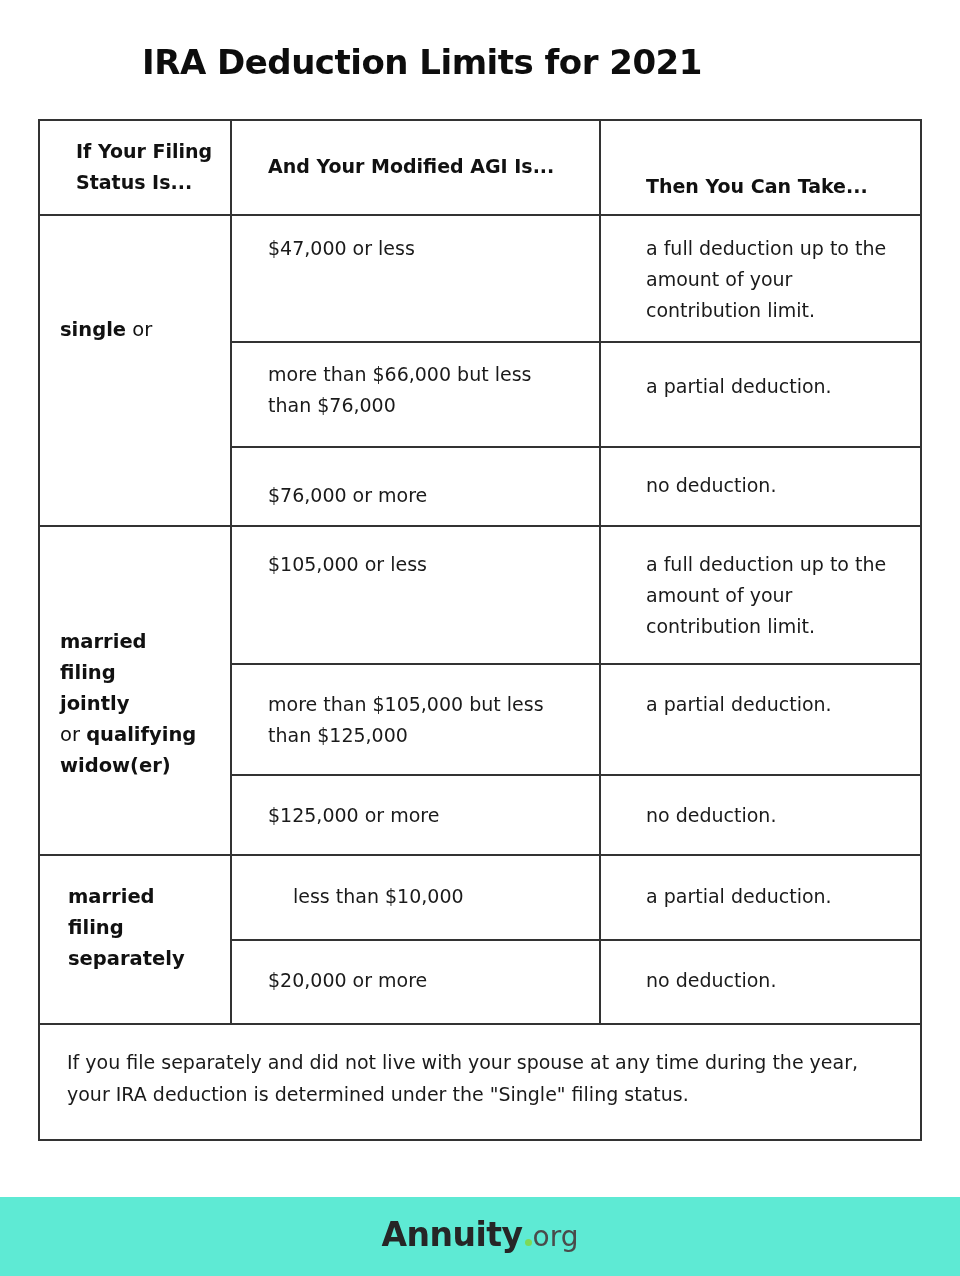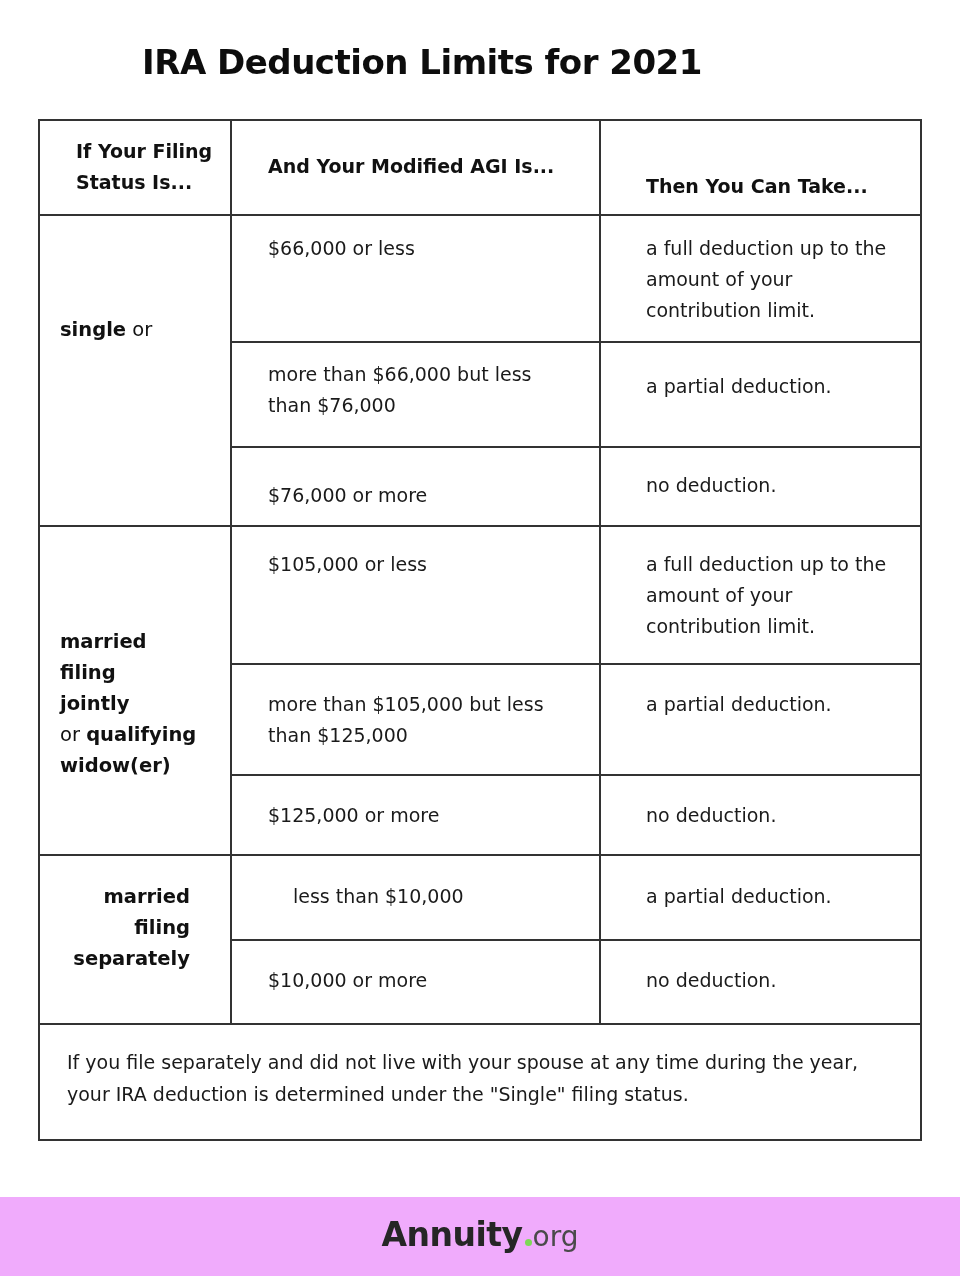--- a/index.html
+++ b/index.html
@@ -16,21 +16,21 @@
     .vline { position: absolute; width: 2px; background: #333333; }
 
     .cell { position: absolute; font-size: 19px; line-height: 31px; color: #1a1a1a; }
     .hdr { font-weight: bold; font-size: 19px; line-height: 31px; color: #111; }
     .status { font-size: 19.5px; line-height: 31px; color: #111; }
     .status b { font-weight: bold; }
     .status .plain { font-weight: normal; }
 
     .note { position: absolute; left: 67px; top: 1046px; width: 820px; font-size: 19px; line-height: 32px; color: #1a1a1a; }
 
-    .footer { position: absolute; left: 0; top: 1197px; width: 960px; height: 79px; background: #f0abfc; }
+    .footer { position: absolute; left: 0; top: 1197px; width: 960px; height: 79px; background: #5eead4; }
     .logo { position: absolute; left: 0; top: 18px; width: 960px; text-align: center; font-size: 33px; color: #262626; }
     .logo .brand { font-weight: bold; letter-spacing: -0.5px; }
     .logo .dot { display: inline-block; width: 7px; height: 7px; border-radius: 50%; margin: 0 1px 0 2px; vertical-align: baseline; }
     .logo .tld { font-weight: normal; font-size: 28px; color: #4a4a4a; }
   </style>
 </head>
 <body>
 
 <div class="title">IRA Deduction Limits for 2021</div>
 
@@ -50,44 +50,44 @@
   <div class="vline" style="left:230px; top:119px; height:906px;"></div>
   <div class="vline" style="left:599px; top:119px; height:906px;"></div>
 
   <div class="cell hdr" style="left:76px; top:136px; width:150px;">If Your Filing Status Is...</div>
   <div class="cell hdr" style="left:268px; top:151px; width:320px;">And Your Modified AGI Is...</div>
   <div class="cell hdr" style="left:646px; top:151px; width:260px;margin-top:20px;">Then You Can Take...</div>
 
   <div class="cell status" style="left:60px; top:314px; width:160px;">
     <b>single</b><span class="plain"> or</span><br>
   </div>
-  <div class="cell" style="left:268px; top:233px; width:310px;">$66,000 or less</div>
+  <div class="cell" style="left:268px; top:233px; width:310px;">$47,000 or less</div>
   <div class="cell" style="left:646px; top:233px; width:250px;">a full deduction up to the amount of your contribution limit.</div>
   <div class="cell" style="left:268px; top:359px; width:310px;">more than $66,000 but less than $76,000</div>
   <div class="cell" style="left:646px; top:371px; width:250px;">a partial deduction.</div>
   <div class="cell" style="left:268px; top:480px; width:310px;">$76,000 or more</div>
   <div class="cell" style="left:646px; top:470px; width:250px;">no deduction.</div>
 
   <div class="cell status" style="left:60px; top:626px; width:160px;">
     <b style="display:inline-block; width:130px;">married filing jointly</b><br>
     <span class="plain">or</span> <b>qualifying widow(er)</b>
   </div>
   <div class="cell" style="left:268px; top:549px; width:310px;">$105,000 or less</div>
   <div class="cell" style="left:646px; top:549px; width:250px;">a full deduction up to the amount of your contribution limit.</div>
   <div class="cell" style="left:268px; top:689px; width:280px;">more than $105,000 but less than $125,000</div>
   <div class="cell" style="left:646px; top:689px; width:250px;">a partial deduction.</div>
   <div class="cell" style="left:268px; top:800px; width:310px;">$125,000 or more</div>
   <div class="cell" style="left:646px; top:800px; width:250px;">no deduction.</div>
 
-  <div class="cell status" style="left:60px; top:881px; width:130px;text-align:right;">
+  <div class="cell status" style="left:68px; top:881px; width:130px;">
     <b>married filing separately</b>
   </div>
   <div class="cell" style="left:268px; top:881px; width:310px;margin-left:25px;">less than $10,000</div>
   <div class="cell" style="left:646px; top:881px; width:250px;">a partial deduction.</div>
-  <div class="cell" style="left:268px; top:965px; width:310px;">$10,000 or more</div>
+  <div class="cell" style="left:268px; top:965px; width:310px;">$20,000 or more</div>
   <div class="cell" style="left:646px; top:965px; width:250px;">no deduction.</div>
 
   <div class="note">If you file separately and did not live with your spouse at any time during the year, your IRA deduction is determined under the "Single" filing status.</div>
 </div>
 
 <div class="footer">
   <div class="logo">
     <span class="brand">Annuity</span><span class="dot" style="background: rgb(126, 217, 87);"></span><span class="tld">org</span>
   </div>
 </div>

